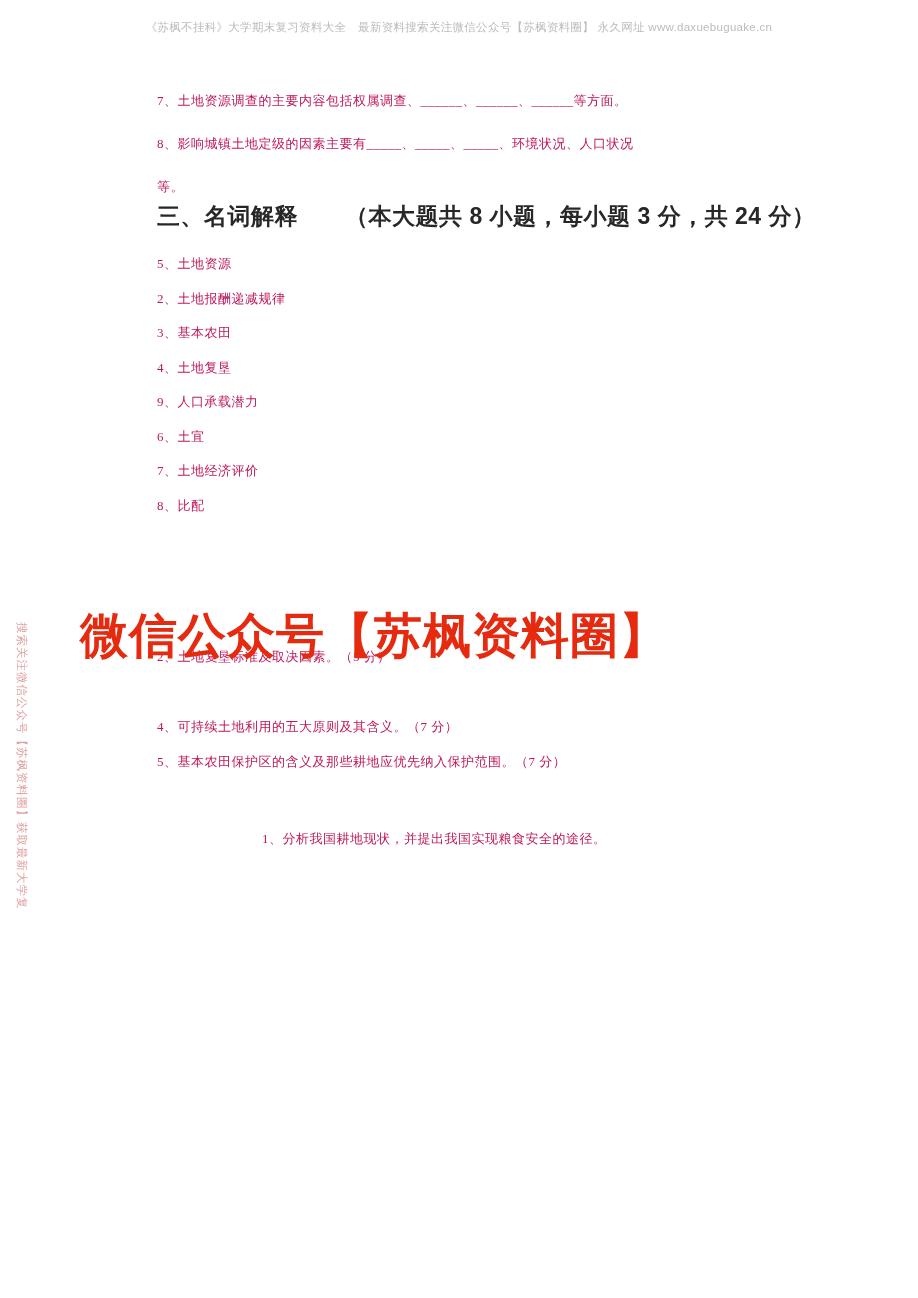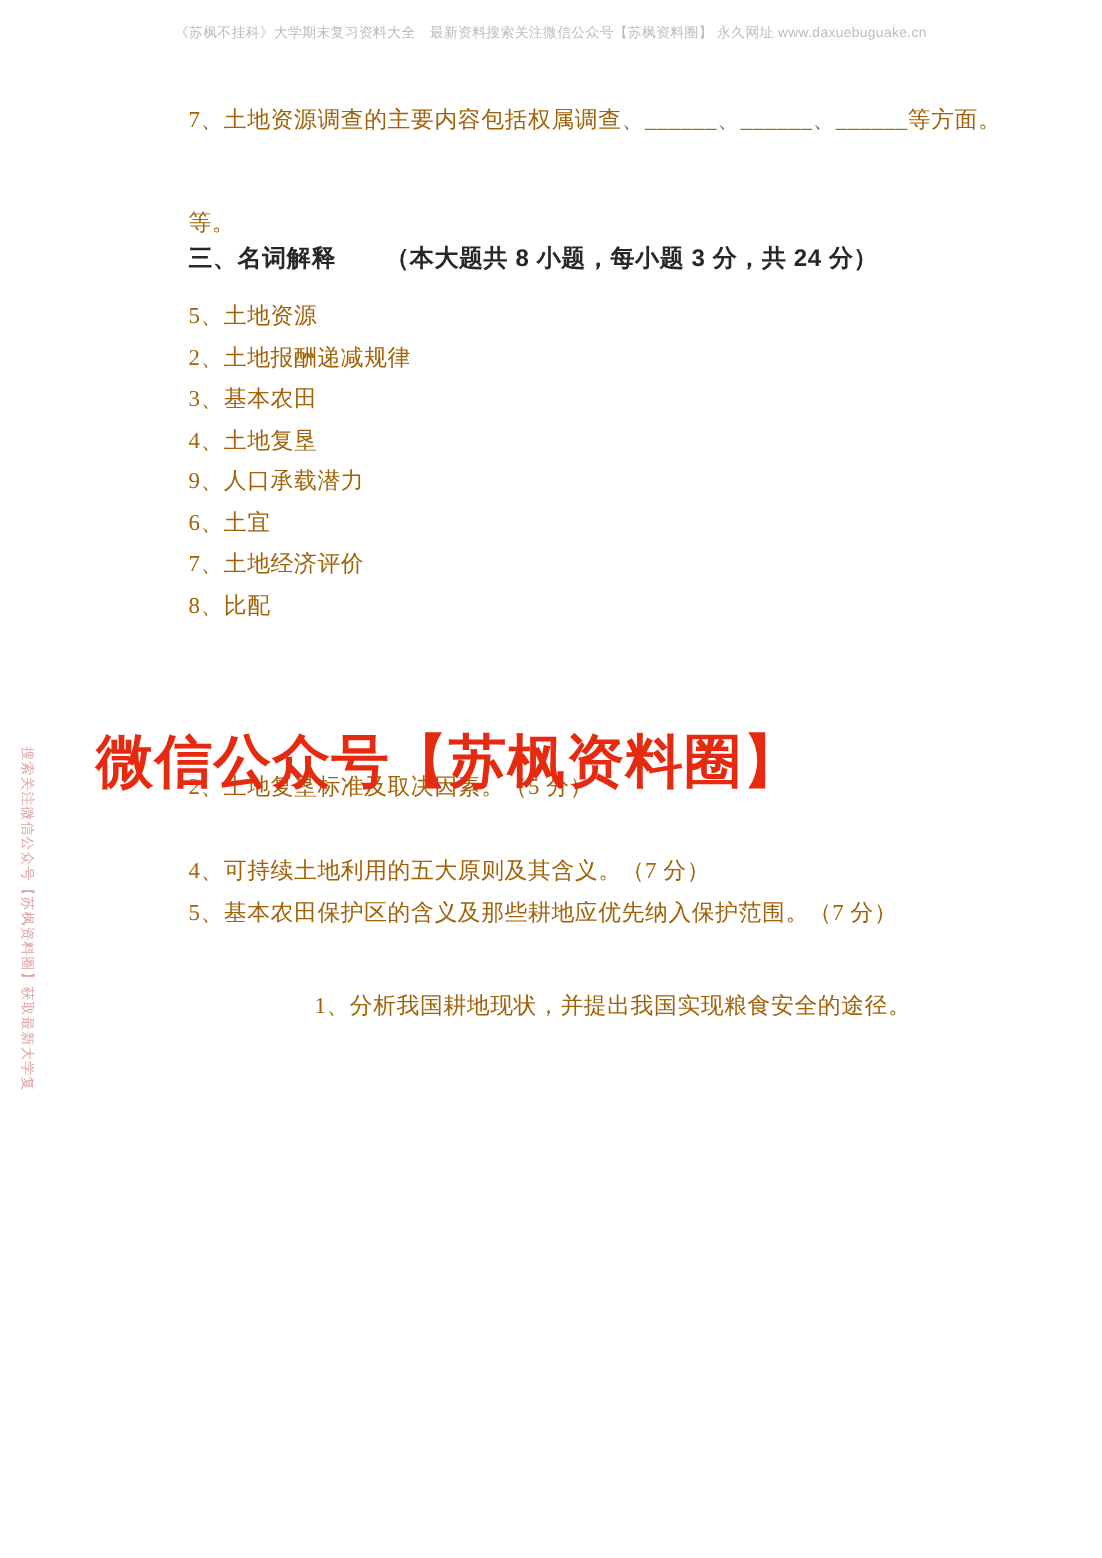--- a/index.html
+++ b/index.html
@@ -21,30 +21,30 @@
     text-align: center;
     font-size: 11.5px;
     color: #bcbcbc;
     font-family: "Liberation Sans", "DejaVu Sans", sans-serif;
     letter-spacing: 0.3px;
     white-space: nowrap;
   }
   .body-line {
     position: absolute;
     left: 157px;
-    font-size: 19px;
+    font-size: 13px;
     line-height: 26px;
     white-space: nowrap;
     letter-spacing: 0.5px;
-    color: #a16207;
+    color: #be185d;
   }
   .section-heading {
     position: absolute;
     left: 157px;
-    font-size: 20px;
+    font-size: 23px;
     line-height: 28px;
     font-weight: bold;
     font-family: "Liberation Sans", "DejaVu Sans", sans-serif;
     color: #272727;
     white-space: nowrap;
     letter-spacing: 0.5px;
   }
   .wm-red {
     position: absolute;
     left: 80px;
@@ -81,20 +81,21 @@
   }
 </style>
 </head>
 <body>
 
 <div class="page">
 
   <div class="site-header">《苏枫不挂科》大学期末复习资料大全　最新资料搜索关注微信公众号【苏枫资料圈】 永久网址 www.daxuebuguake.cn</div>
 
   <div class="body-line" style="top:88px">7、土地资源调查的主要内容包括权属调查、______、______、______等方面。</div>
+  <div class="body-line" style="top:131px">8、影响城镇土地定级的因素主要有_____、_____、_____、环境状况、人口状况</div>
   <div class="body-line" style="top:174px">等。</div>
 
   <div class="section-heading" style="top:202px">三、名词解释　　（本大题共 8 小题，每小题 3 分，共 24 分）</div>
   <div class="body-line" style="top:251px">5、土地资源</div>
   <div class="body-line" style="top:286px">2、土地报酬递减规律</div>
   <div class="body-line" style="top:320px">3、基本农田</div>
   <div class="body-line" style="top:355px">4、土地复垦</div>
   <div class="body-line" style="top:389px">9、人口承载潜力</div>
   <div class="body-line" style="top:424px">6、土宜</div>
   <div class="body-line" style="top:458px">7、土地经济评价</div>

